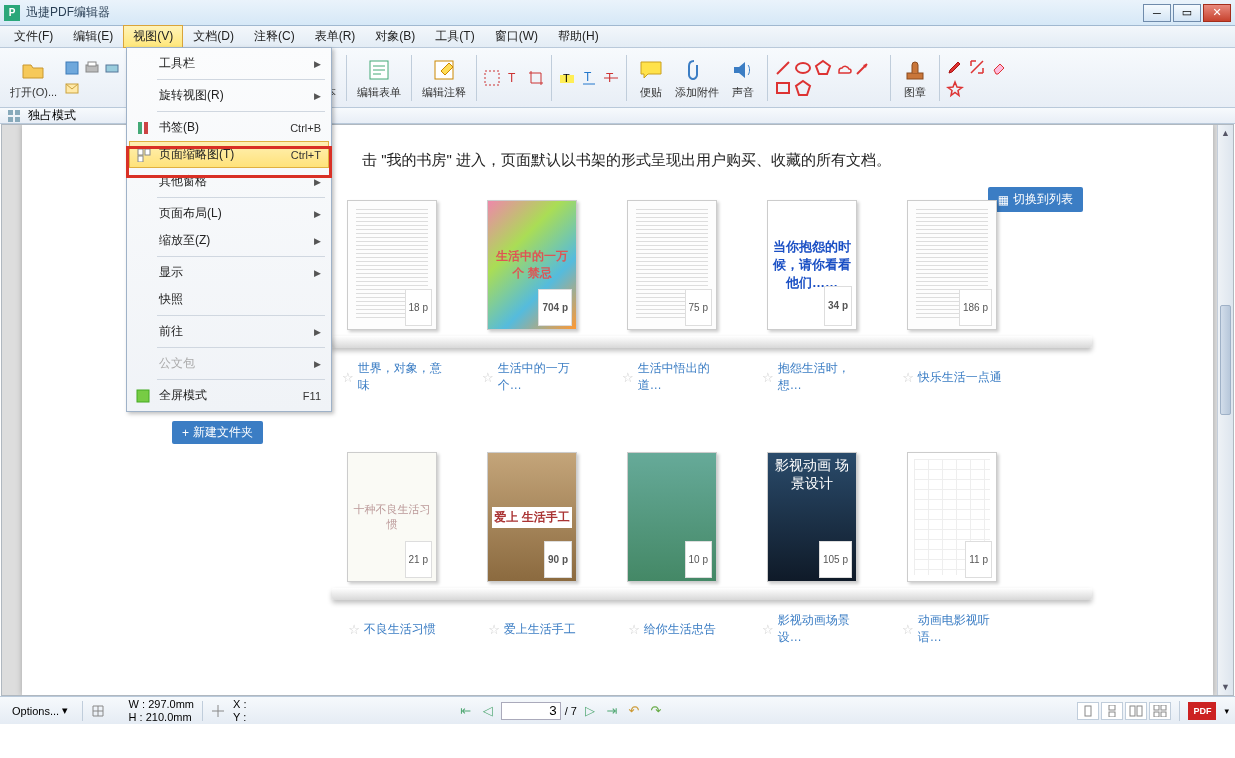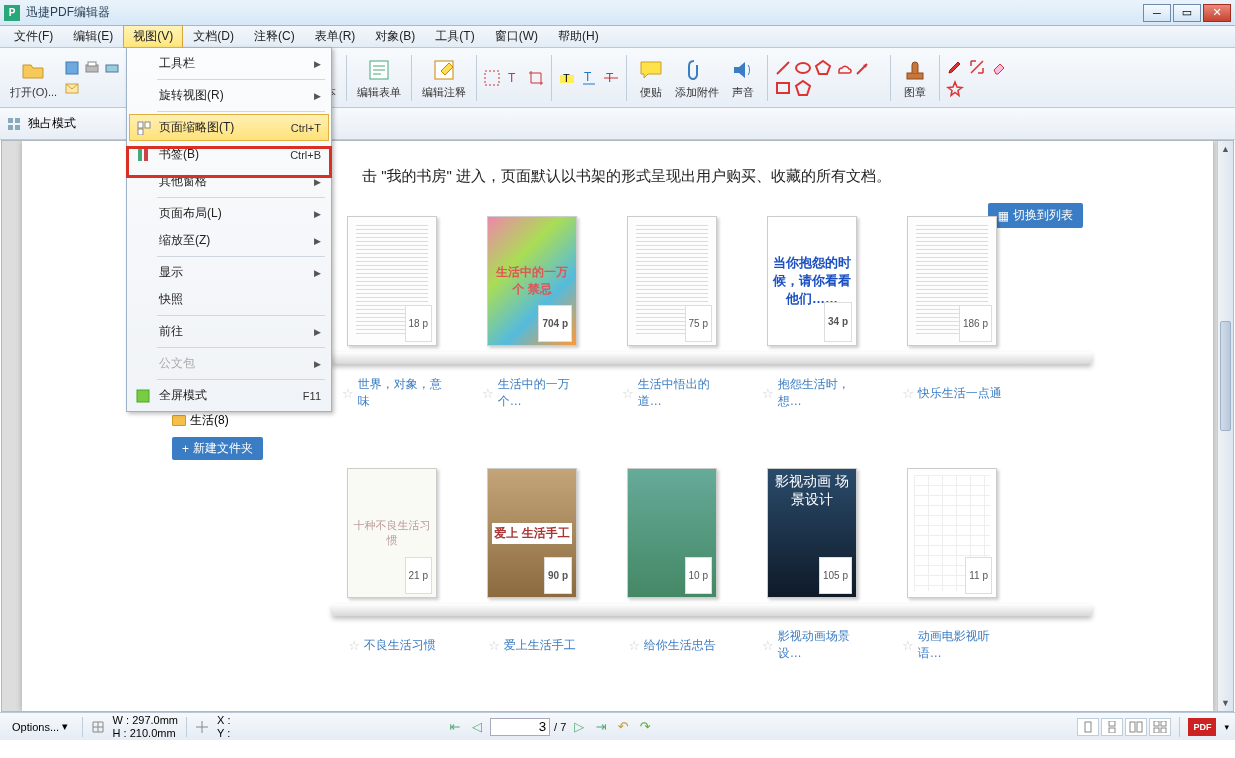--- a/index.html
+++ b/index.html
@@ -23,21 +23,21 @@
 .ribbon-btn { display:flex; flex-direction:column; align-items:center; cursor:pointer; padding:2px 4px; }
 .ribbon-btn .icn { width:28px; height:28px; display:flex;align-items:center;justify-content:center; }
 .ribbon-btn .lbl { font-size:11px; color:#333; margin-top:1px; }
 .ribbon-sep { width:1px; height:46px; background:#c0cddb; margin:0 4px; }
 .small-icons { display:flex; flex-wrap:wrap; width:60px; gap:2px; }
 .small-icn { width:18px; height:18px; display:flex;align-items:center;justify-content:center; cursor:pointer; }
 .zoom-box { display:flex;align-items:center; gap:2px; }
 .zoom-input { width:50px; height:20px; border:1px solid #aab; background:#fff; text-align:right; padding-right:4px; font-size:11px; }
 
 
-.secbar { height:32px; background:linear-gradient(#f7fafd,#e8eef6); border-bottom:1px solid #b9c9da; display:flex; align-items:center; padding:4px 6px; gap:6px; }
+.secbar { height:16px; background:linear-gradient(#f7fafd,#e8eef6); border-bottom:1px solid #b9c9da; display:flex; align-items:center; padding:4px 6px; gap:6px; }
 .secbar .icn-sm { width:16px;height:16px; display:inline-flex;align-items:center;justify-content:center; cursor:pointer;}
 
 
 .dropdown { position:absolute; left:126px; top:47px; width:206px; background:linear-gradient(#fbfcfd,#f0f3f7); border:1px solid #9fb2c8; box-shadow:2px 2px 4px rgba(0,0,0,.25); z-index:100; padding:2px; }
 .dd-item { display:flex; align-items:center; padding:5px 8px 5px 30px; cursor:pointer; position:relative; color:#222; }
 .dd-item .arrow { margin-left:auto; color:#555; font-size:9px; }
 .dd-item .shortcut { margin-left:auto; color:#333; font-size:11px; }
 .dd-item .dd-icn { position:absolute; left:6px; width:16px;height:16px; display:flex;align-items:center;justify-content:center; }
 .dd-sep { height:1px; background:#d0d7e0; margin:2px 4px 2px 28px; }
 .dd-item.disabled { color:#aaa; cursor:default; }
@@ -372,40 +372,40 @@
   <div class="dd-item">
       <span>工具栏</span>
       <span class="arrow">▶</span>
     </div>
   <div class="dd-sep"></div>
   <div class="dd-item">
       <span>旋转视图(R)</span>
       <span class="arrow">▶</span>
     </div>
   <div class="dd-sep"></div>
+  <div class="dd-item">
+    <span class="dd-icn">
+        <svg width="14" height="14">
+          <rect x="2" y="1" width="4" height="12" fill="#4a7"></rect>
+          <rect x="8" y="1" width="4" height="12" fill="#c44"></rect>
+        </svg>
+      </span>
+    <span>书签(B)</span>
+      <span class="shortcut">Ctrl+B</span>
+  </div>
   <div class="dd-item dd-highlight">
     <span class="dd-icn">
         <svg width="14" height="14">
           <rect x="1" y="1" width="5" height="6" fill="#fff" stroke="#888"></rect>
           <rect x="8" y="1" width="5" height="6" fill="#fff" stroke="#888"></rect>
           <rect x="1" y="8" width="5" height="6" fill="#fff" stroke="#888"></rect>
         </svg>
       </span>
     <span>页面缩略图(T)</span>
       <span class="shortcut">Ctrl+T</span>
-  </div>
-  <div class="dd-item">
-    <span class="dd-icn">
-        <svg width="14" height="14">
-          <rect x="2" y="1" width="4" height="12" fill="#4a7"></rect>
-          <rect x="8" y="1" width="4" height="12" fill="#c44"></rect>
-        </svg>
-      </span>
-    <span>书签(B)</span>
-      <span class="shortcut">Ctrl+B</span>
   </div>
   <div class="dd-item">
       <span>其他窗格</span>
       <span class="arrow">▶</span>
     </div>
   <div class="dd-sep"></div>
   <div class="dd-item">
       <span>页面布局(L)</span>
       <span class="arrow">▶</span>
     </div>
@@ -591,21 +591,21 @@
 
 <div class="statusbar">
   <div class="sb-btn"><span>Options...</span> ▾</div>
   <div class="sb-sep"></div>
   <span class="icn-sm">
       <svg width="14" height="14">
         <path d="M2 2h10v10H2z" fill="none" stroke="#888"></path>
         <path d="M2 7h10M7 2v10" stroke="#888"></path>
       </svg>
     </span>
-  <div style="line-height:1.1;">
+  <div style="line-height:1.1;margin-left:16px;">
     <div><span>W :</span> <span>297.0mm</span></div>
     <div><span>H :</span> <span>210.0mm</span></div>
   </div>
   <div class="sb-sep"></div>
   <span class="icn-sm">
       <svg width="14" height="14">
         <path d="M7 1v12M1 7h12" stroke="#888"></path>
       </svg>
     </span>
   <div style="line-height:1.1;">

